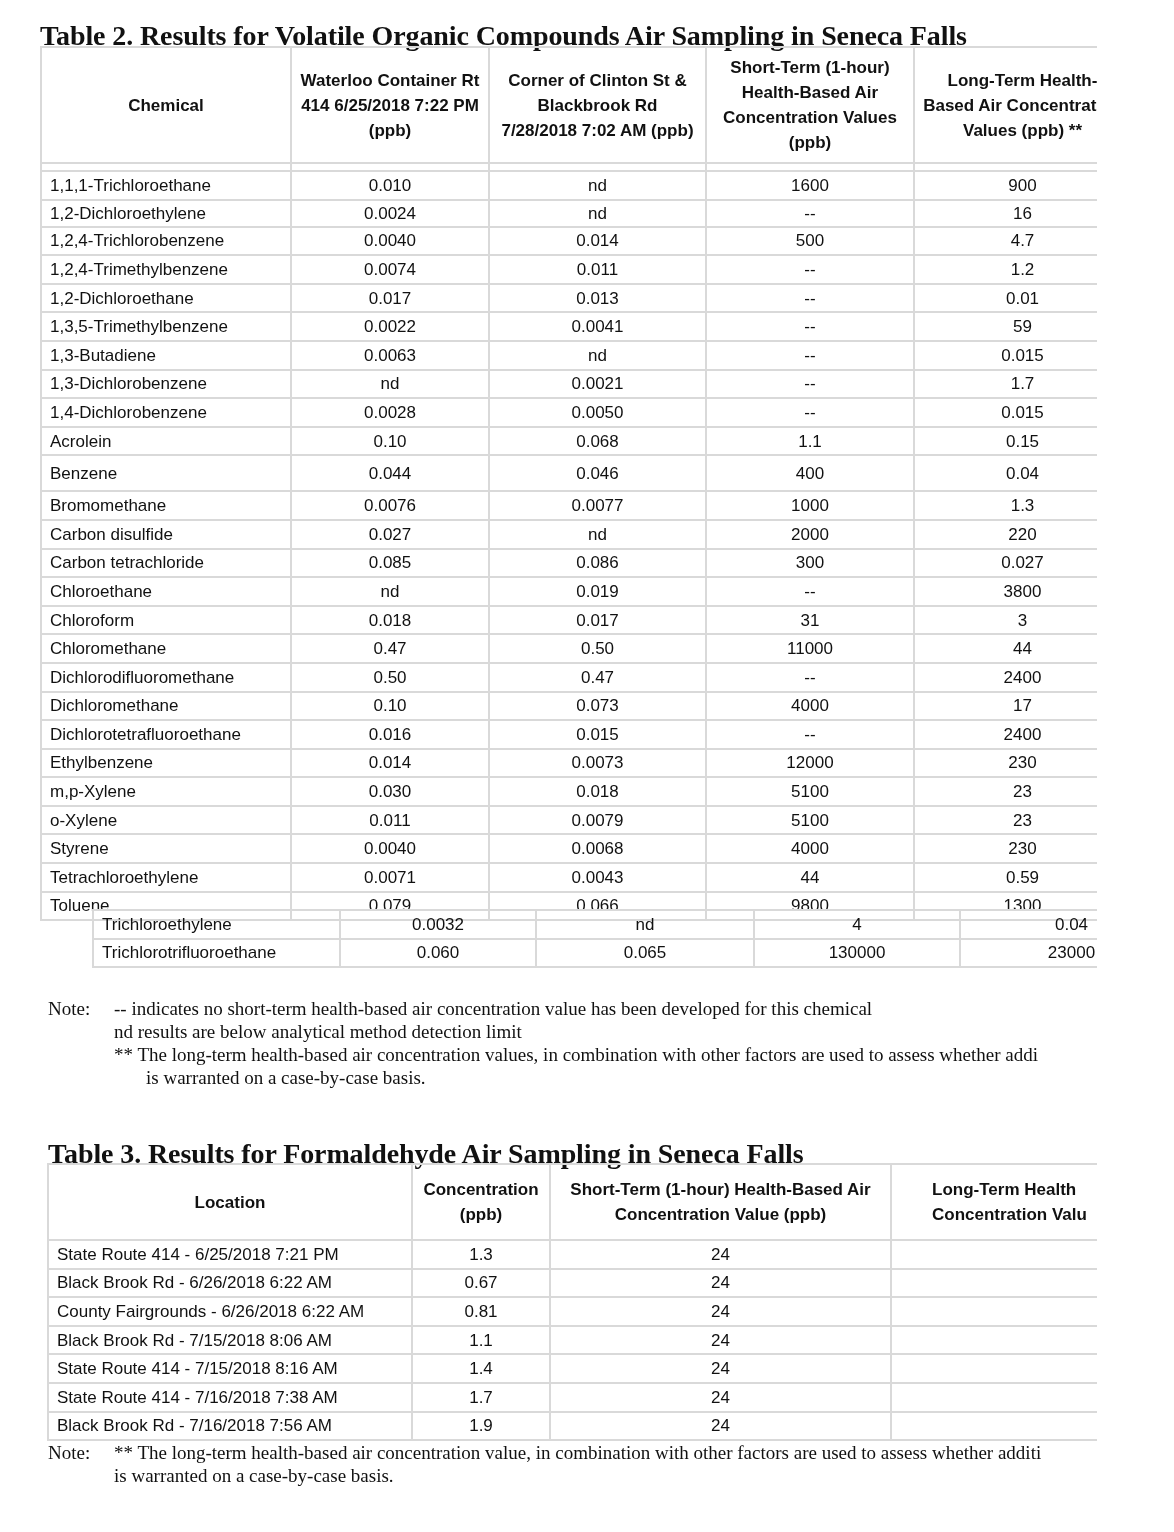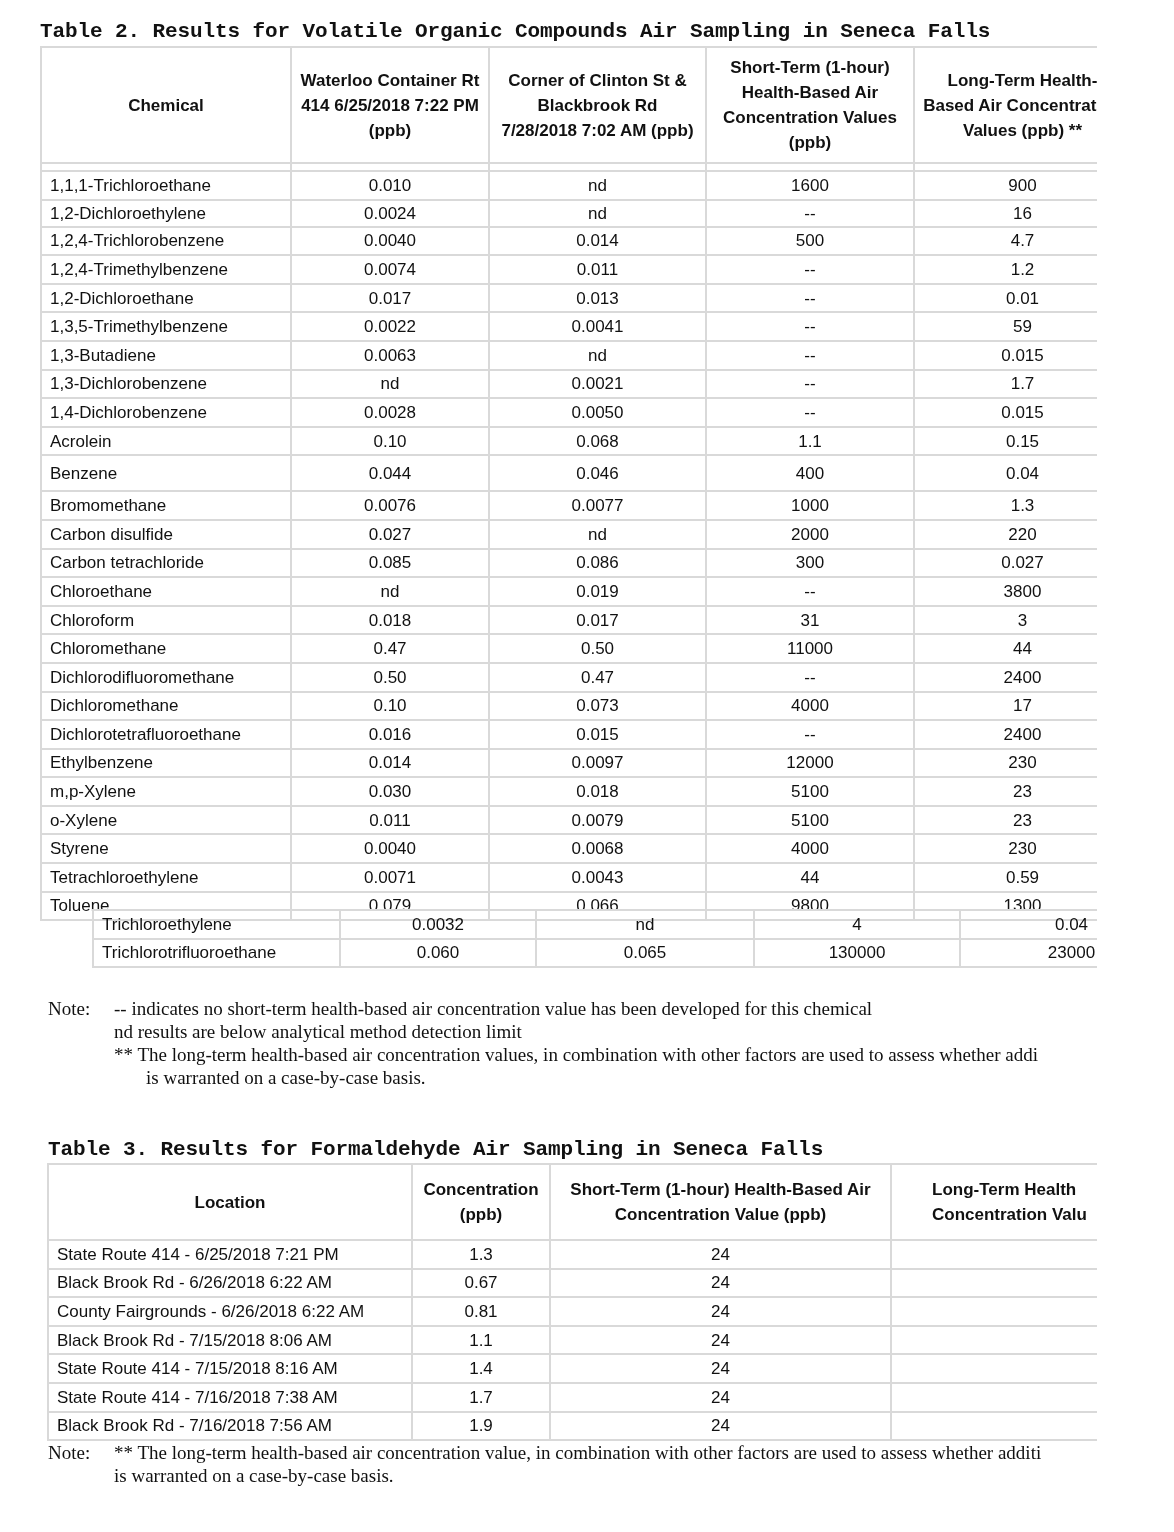--- a/index.html
+++ b/index.html
@@ -2,23 +2,23 @@
 <html><head>
 <meta charset="utf-8">
 <style>
   html, body { margin: 0; padding: 0; background: #ffffff; }
   body {
     width: 1174px; height: 1532px; position: relative; overflow: hidden;
     color: #111;
   }
   .caption {
     position: absolute;
-    font-family: Liberation Mono, monospace;
+    font-family: Liberation Serif, serif;
     font-weight: bold;
-    font-size: 21px;
+    font-size: 28px;
     white-space: nowrap;
     letter-spacing: -0.1px;
   }
   table.data {
     position: absolute;
     border-collapse: collapse;
     font-family: "Liberation Sans", "DejaVu Sans", sans-serif;
     font-size: 17px;
     table-layout: fixed;
   }
@@ -214,21 +214,21 @@
         <tr style="height: 28.6px;">
           <td class="name">Dichlorotetrafluoroethane</td>
           <td class="num">0.016</td>
           <td class="num">0.015</td>
           <td class="num">--</td>
           <td class="num">2400</td>
         </tr>
         <tr style="height: 28.6px;">
           <td class="name">Ethylbenzene</td>
           <td class="num">0.014</td>
-          <td class="num">0.0097</td>
+          <td class="num">0.0073</td>
           <td class="num">12000</td>
           <td class="num">230</td>
         </tr>
         <tr style="height: 28.6px;">
           <td class="name">m,p-Xylene</td>
           <td class="num">0.030</td>
           <td class="num">0.018</td>
           <td class="num">5100</td>
           <td class="num">23</td>
         </tr>

